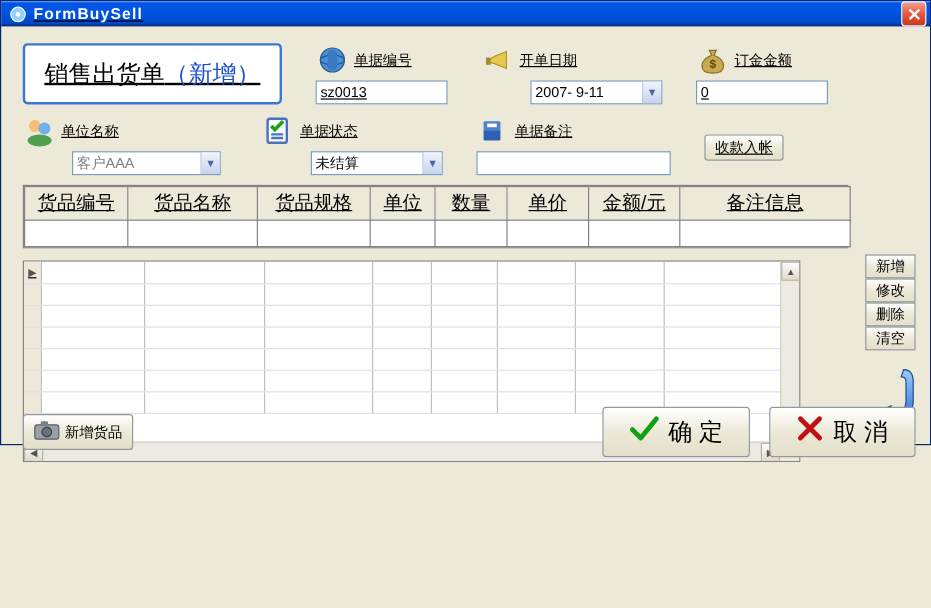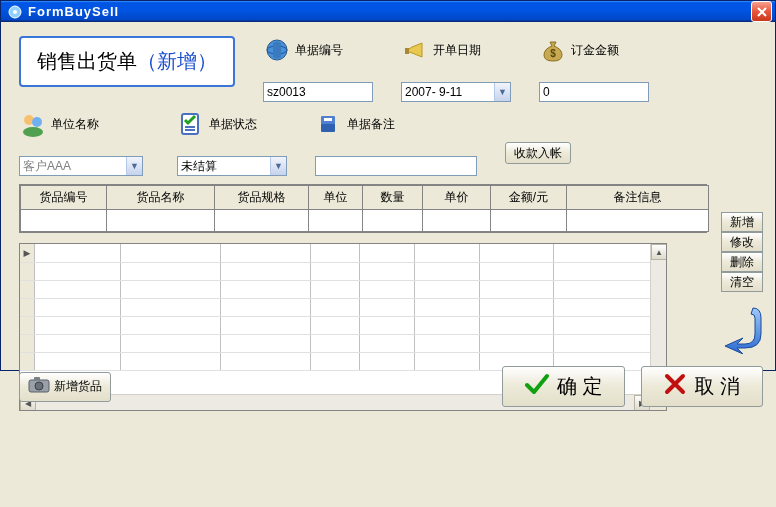--- a/index.html
+++ b/index.html
@@ -4,21 +4,21 @@
 <style>
 * { box-sizing: border-box; margin: 0; padding: 0; }
 body {
   font-family: "SimSun", "宋体", Tahoma, sans-serif;
   font-size: 12px;
   background: #ece9d8;
   width: 776px;
   height: 507px;
   overflow: hidden;
 }
-.window { width: 776px; height: 371px; border: 1px solid #0a246a; background: #ece9d8; display: flex; flex-direction: column; }
+.window { width: 776px; height: 371px; border: 1px solid #0a246a; background: #ece9d8; display: flex; flex-direction: column; text-decoration: underline; }
 .titlebar {
   height: 27px;
   background: linear-gradient(to bottom, #3a95ff 0%, #0055e5 8%, #0055e5 40%, #0048c8 88%, #0a246a 100%);
   color: #fff;
   display: flex;
   align-items: center;
   padding: 0 3px 0 6px;
   font-size: 13px;
   font-family: Tahoma, sans-serif;
   font-weight: bold;
@@ -39,33 +39,33 @@
   border: 2px solid #3a75d8;
   border-radius: 4px;
   padding: 10px 16px;
   font-size: 20px;
   color: #000;
 }
 .form-title .mode { color: #1a4fd0; }
 
 .top-row { display: flex; align-items: flex-start; gap: 10px; margin-bottom: 8px; }
 
-.field-block { display: flex; flex-direction: column; gap: 18px; }
+.field-block { display: flex; flex-direction: column; gap: 3px; }
 .field-label-row { display: flex; align-items: center; gap: 4px; }
 .icon-box { width: 28px; height: 28px; display: flex; align-items: center; justify-content: center; }
 
 .text-input, .select-input {
   font-family: "SimSun", "宋体", Tahoma, sans-serif;
   font-size: 12px;
   height: 20px;
   padding: 1px 3px;
   background: #fff;
   border: 1px solid #7f9db9;
 }
-.dropdown-wrap { position: relative; display: inline-block; }
+.dropdown-wrap { position: relative; display: inline-block; margin-left: 41px; }
 .dropdown-arrow {
   position: absolute; right: 1px; top: 1px; bottom: 1px; width: 16px;
   background: linear-gradient(to bottom, #f1f4fb 0%, #c6d3ee 100%);
   border-left: 1px solid #b6c8e6;
   display: flex; align-items: center; justify-content: center;
   pointer-events: none;
   font-size: 9px; color: #4a6a9a;
 }
 
 .btn {
@@ -87,21 +87,21 @@
   font-size: 12px;
   font-family: "SimSun", "宋体", Tahoma, sans-serif;
   cursor: pointer;
 }
 
 
 .edit-table { margin-top: 6px; border: 1px solid #848484; background: #fff; }
 .edit-table table { border-collapse: collapse; width: 100%; table-layout: fixed; }
 .edit-table th, .edit-table td {
   border: 1px solid #848484;
-  font-size: 12px;
+  font-size: 16px;
   font-weight: normal;
   padding: 3px 2px;
   background: #ece9d8;
   height: 20px;
   overflow: hidden;
 }
 .edit-table td { background: #fff; height: 22px; }
 
 
 .grid-wrap { margin-top: 10px; border: 1px solid #848484; background: #fff; width: 648px; height: 168px; overflow: hidden; position: relative; }

